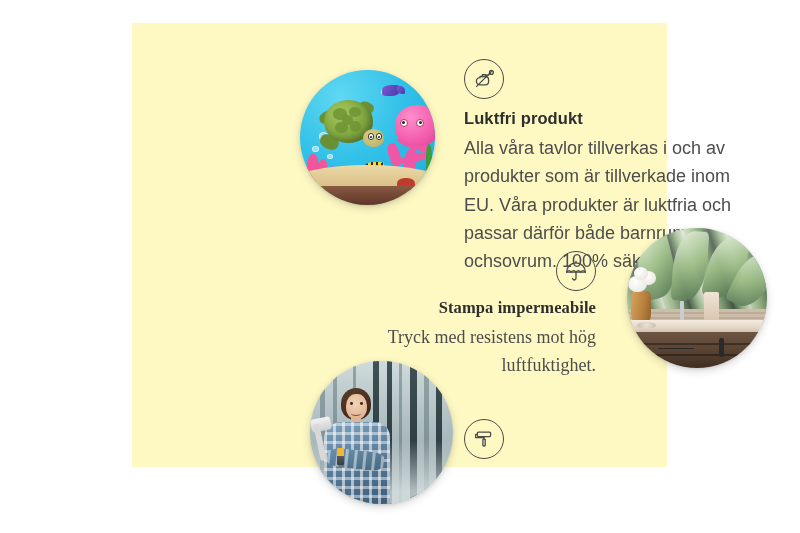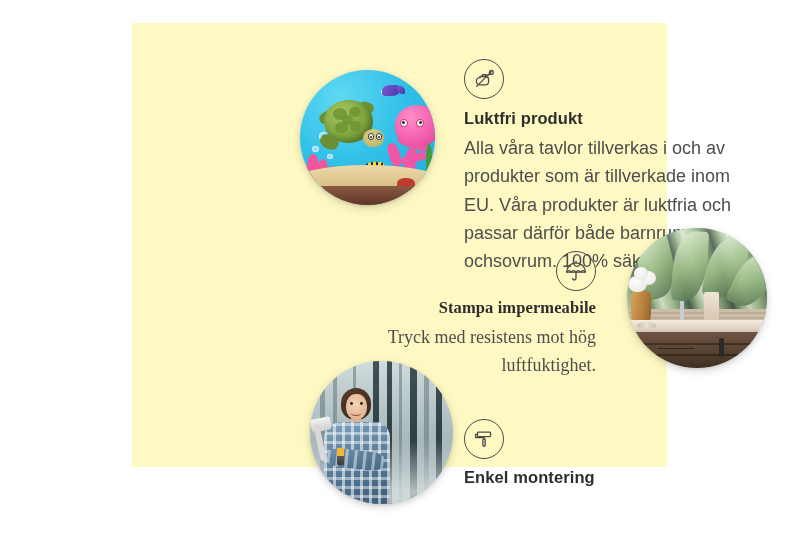--- a/index.html
+++ b/index.html
@@ -431,17 +431,16 @@
     </div>
 
     <div class="feature" id="feature-assembly">
       <div class="icon-circle">
         <svg width="24" height="24" viewBox="0 0 24 24" fill="none" stroke="#4a4a4a" stroke-width="1.3" stroke-linecap="round" stroke-linejoin="round">
           <rect x="5.4" y="5.2" width="13.2" height="4.4" rx="1"></rect>
           <path d="M5.4 7.4H3.6v3.2h8.6v1.5"></path>
           <rect x="10.9" y="12.1" width="2.3" height="6.9" rx="0.7"></rect>
         </svg>
       </div>
-      <p class="f-title">Enkel montering</p>
     </div>
 
   </div>
 </div>
 
 </body></html>

